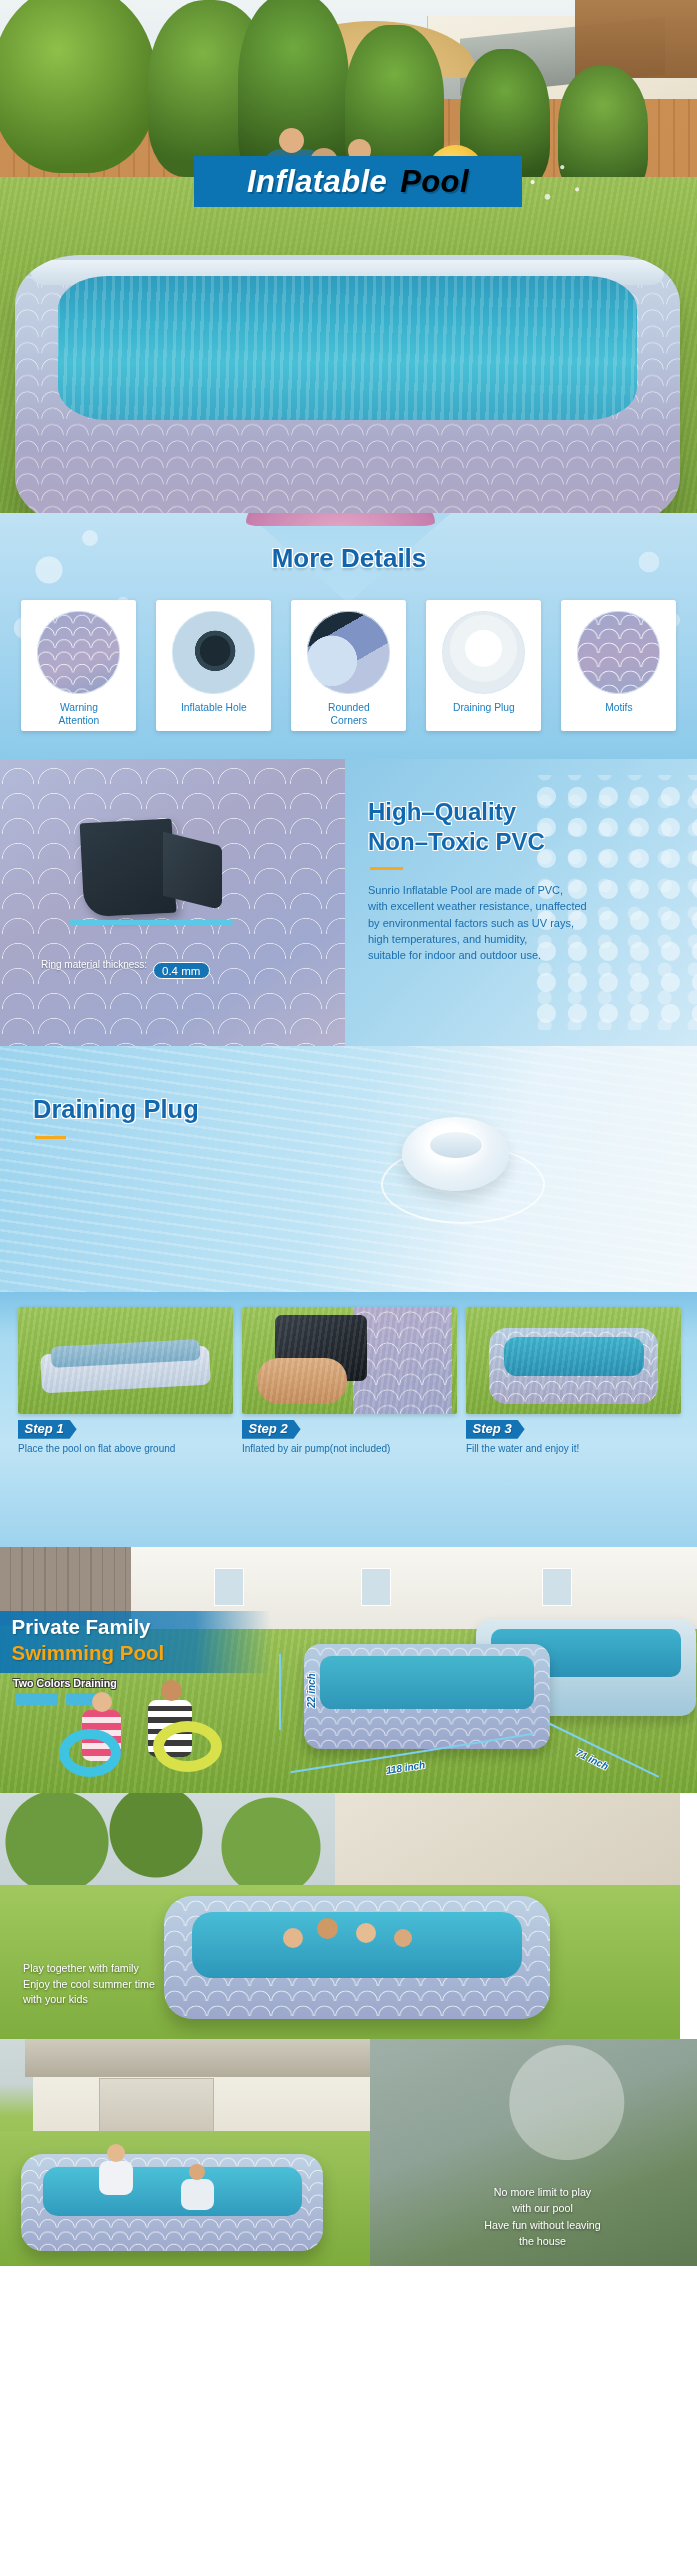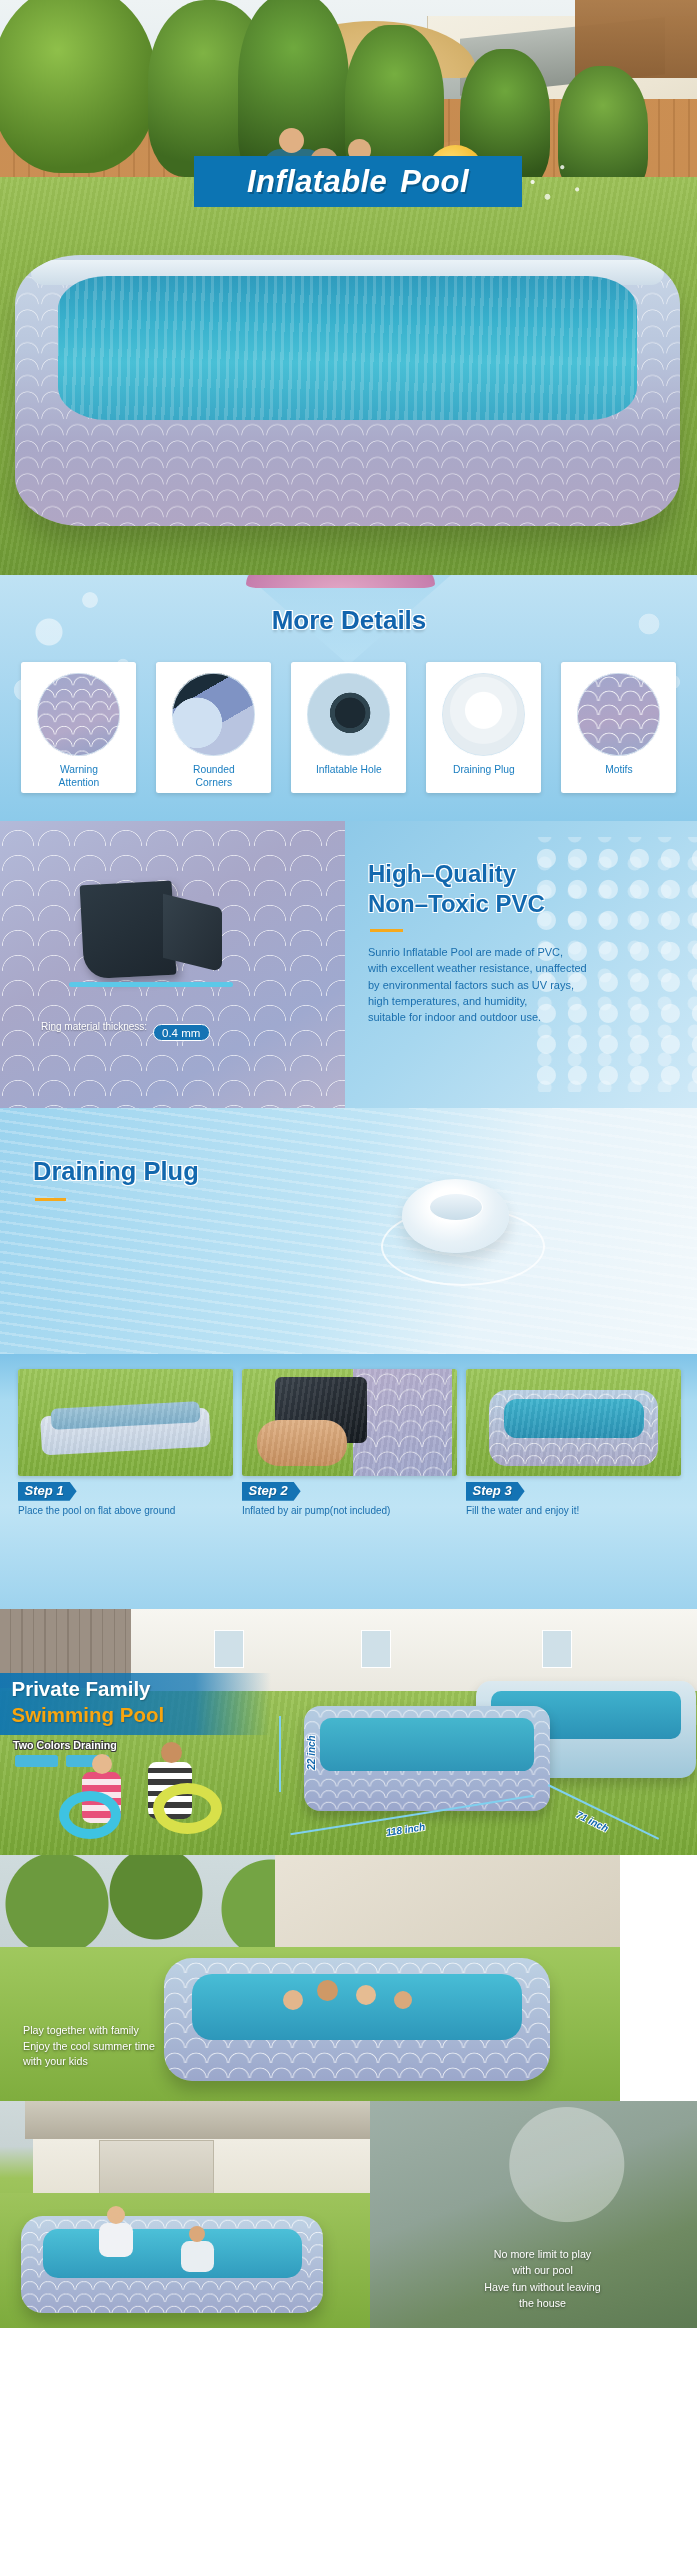--- a/index.html
+++ b/index.html
@@ -4,21 +4,21 @@
 <style>
   * { box-sizing: border-box; margin: 0; padding: 0; }
   html, body {
     width: 698px;
     background: #ffffff;
     font-family: "Liberation Sans", sans-serif;
   }
   .page { width: 698px; position: relative; overflow: hidden; }
 
   
-  .hero { position: relative; width: 698px; height: 575px; overflow: hidden;
+  .hero { position: relative; width: 698px; height: 513px; overflow: hidden;
           background: linear-gradient(#dfe9ee 0%, #e8eff1 30%, #8fb44a 45%, #86ad42 100%); }
   .hero-sky { position:absolute; left:0; top:0; width:698px; height:148px;
         background: linear-gradient(#eef3f4 0%, #e4ecee 60%, #dfe7e6 100%); }
   .hero-house { position:absolute; right:0; top:16.4px; width:271px; height:172px;
         background: linear-gradient(160deg,#f3efe2 0%,#ece5d3 55%,#ded5bf 100%);
         border-left:1.6px solid #cfc6ae; }
   .hero-house:before { content:""; position:absolute; left:-8.2px; top:49px; width:99px; height:74px;
         background:linear-gradient(#b9c0bb,#9aa29d); transform: skewY(-8deg); }
   .hero-roof { position:absolute; right:33px; top:28px; width:205px; height:57px;
         background:linear-gradient(#b6bcb6,#8e958e); transform: skewY(-6deg); }
@@ -46,21 +46,21 @@
   .hero-lawn { position:absolute; left:0; top:177px; width:698px; height:398px;
         background: linear-gradient(#9dc258 0%, #8fb74b 20%, #7fa93f 70%, #6f9a36 100%); }
   .hero-lawn:after { content:""; position:absolute; inset:0;
         background: repeating-linear-gradient(100deg, rgba(255,255,255,.05) 0 2.5px, rgba(0,0,0,.03) 2.5px 5.7px); }
 
   .hero-banner { position:absolute; left:194px; top:156px; width:328px; height:51px;
         background:#0c74b3; display:flex; align-items:center; justify-content:center; z-index:6; }
   .hero-banner-text { font-size:31px; font-weight:bold; font-style:italic; letter-spacing:0.4px;
         text-shadow: 1.6px 1.6px 0 rgba(0,0,0,.22); }
   .hb-white { color:#ffffff; }
-  .hb-gold  { color:#ffffff; margin-left:13px; }
+  .hb-gold  { color:#000000; margin-left:13px; }
   .hero-splash { position:absolute; left:493px; top:145px; width:99px; height:74px; z-index:7;
         background: radial-gradient(circle at 40% 50%, rgba(255,255,255,.85) 0 1.6px, transparent 2.5px),
                     radial-gradient(circle at 70% 30%, rgba(255,255,255,.8) 0 1.6px, transparent 2.5px),
                     radial-gradient(circle at 55% 70%, rgba(255,255,255,.7) 0 2.5px, transparent 3.3px),
                     radial-gradient(circle at 85% 60%, rgba(255,255,255,.75) 0 1.6px, transparent 2.5px);}
 
   .hero-pool { position:absolute; left:15px; top:255px; width:665px; height:271px; z-index:4;
         border-radius: 66px/49px;
         background: linear-gradient(#c9d7e7 0%, #b9c6dd 35%, #a9a8c8 70%, #b0a6c4 100%);
         box-shadow: 0 18px 28px rgba(0,0,0,.18);
@@ -260,21 +260,21 @@
         text-shadow:-0.8px -0.8px 0 #fff,0.8px -0.8px 0 #fff,-0.8px 0.8px 0 #fff,0.8px 0.8px 0 #fff; }
   .dim-h { left:294px; top:138px; transform: rotate(-90deg); }
   .dim-w { left:386px; top:215px; transform: rotate(-9deg); }
   .dim-d { left:575px; top:207px; transform: rotate(26deg); }
   .dim-line { position:absolute; background:#7fd0ef; height:1.6px; }
   .dl1 { left:279px; top:107px; width:1.6px; height:76px; }
   .dl2 { left:289px; top:205px; width:246px; transform: rotate(-9deg); }
   .dl3 { left:542px; top:202px; width:123px; transform: rotate(26deg); }
 
   
-  .play { position:relative; width:620px; height:246px; overflow:hidden;
+  .play { position:relative; width:680px; height:246px; overflow:hidden;
         background: linear-gradient(#d7e2e4 0%, #cfdbdd 22%, #a0c85e 38%, #82af40 100%); }
   .play-bg-house { position:absolute; right:0; top:0; width:345px; height:99px;
         background:linear-gradient(150deg,#e9e3d6,#d6cfbe); }
   .play-bg-trees { position:absolute; left:0; top:0; width:394px; height:99px;
         background: radial-gradient(circle at 57px 49px, #6c9a3e 0 51px, transparent 52px),
                     radial-gradient(circle at 156px 38px, #5d8a33 0 46px, transparent 47px),
                     radial-gradient(circle at 271px 54px, #74a444 0 49px, transparent 50px),
                     linear-gradient(#cfdbdd,#c6d2d4); }
   .play-lawn { position:absolute; left:0; top:92px; width:698px; height:154px;
         background:linear-gradient(#a0c85e,#7fad3e); }
@@ -369,26 +369,26 @@
     <div class="details-chev"></div>
     <div class="details-umbr"></div>
     <h2 class="details-title">More Details</h2>
 
     <div class="detail-cards">
       <div class="d-card">
         <div class="d-thumb th-scales"></div>
         <div class="d-label">Warning<br>Attention</div>
       </div>
       <div class="d-card">
+        <div class="d-thumb th-hole"></div>
+        <div class="d-label">Inflatable Hole</div>
+      </div>
+      <div class="d-card">
         <div class="d-thumb th-corner"></div>
         <div class="d-label">Rounded<br>Corners</div>
-      </div>
-      <div class="d-card">
-        <div class="d-thumb th-hole"></div>
-        <div class="d-label">Inflatable Hole</div>
       </div>
       <div class="d-card">
         <div class="d-thumb th-plug"></div>
         <div class="d-label">Draining Plug</div>
       </div>
       <div class="d-card">
         <div class="d-thumb th-motif"></div>
         <div class="d-label">Motifs</div>
       </div>
     </div>

